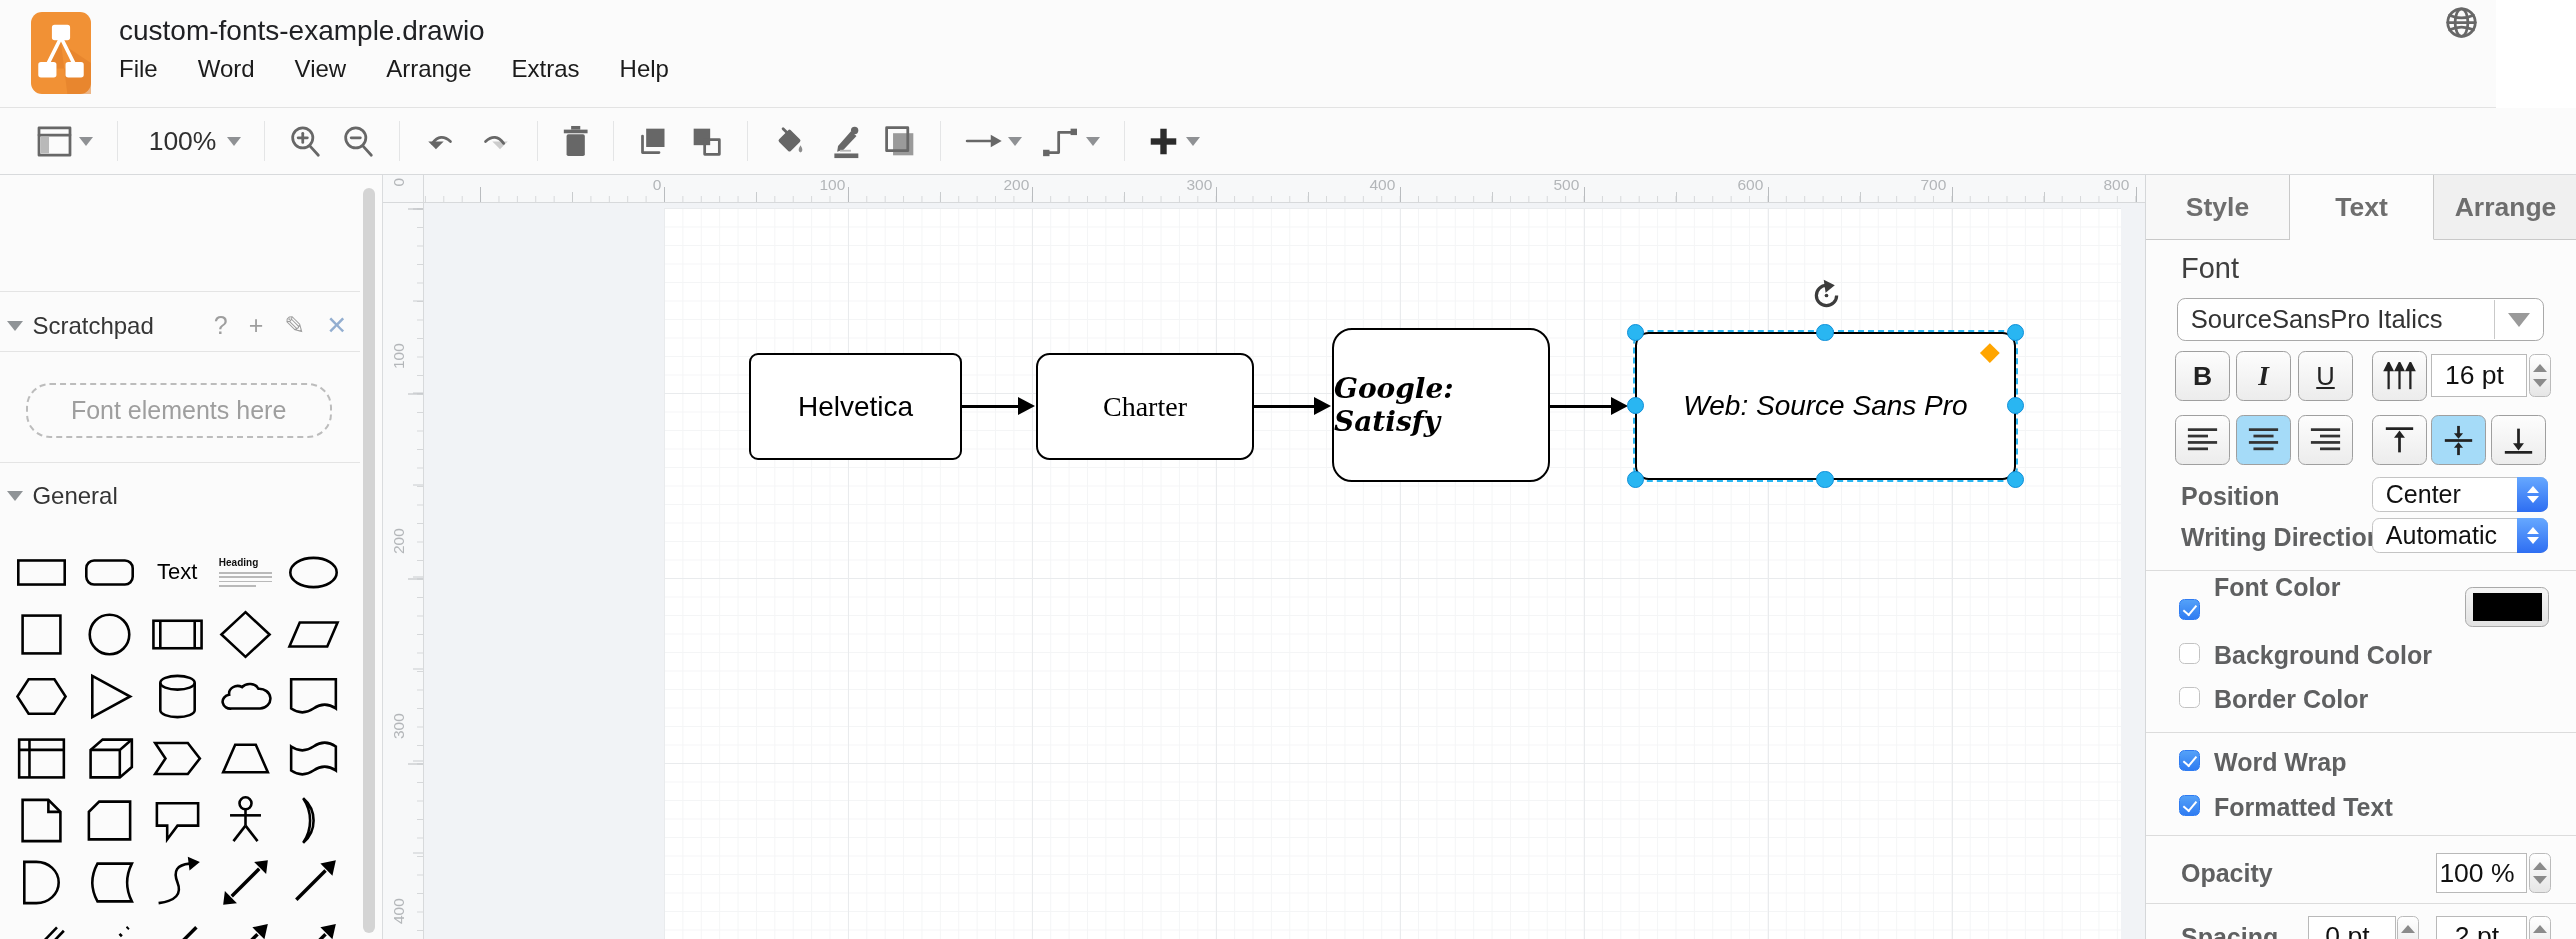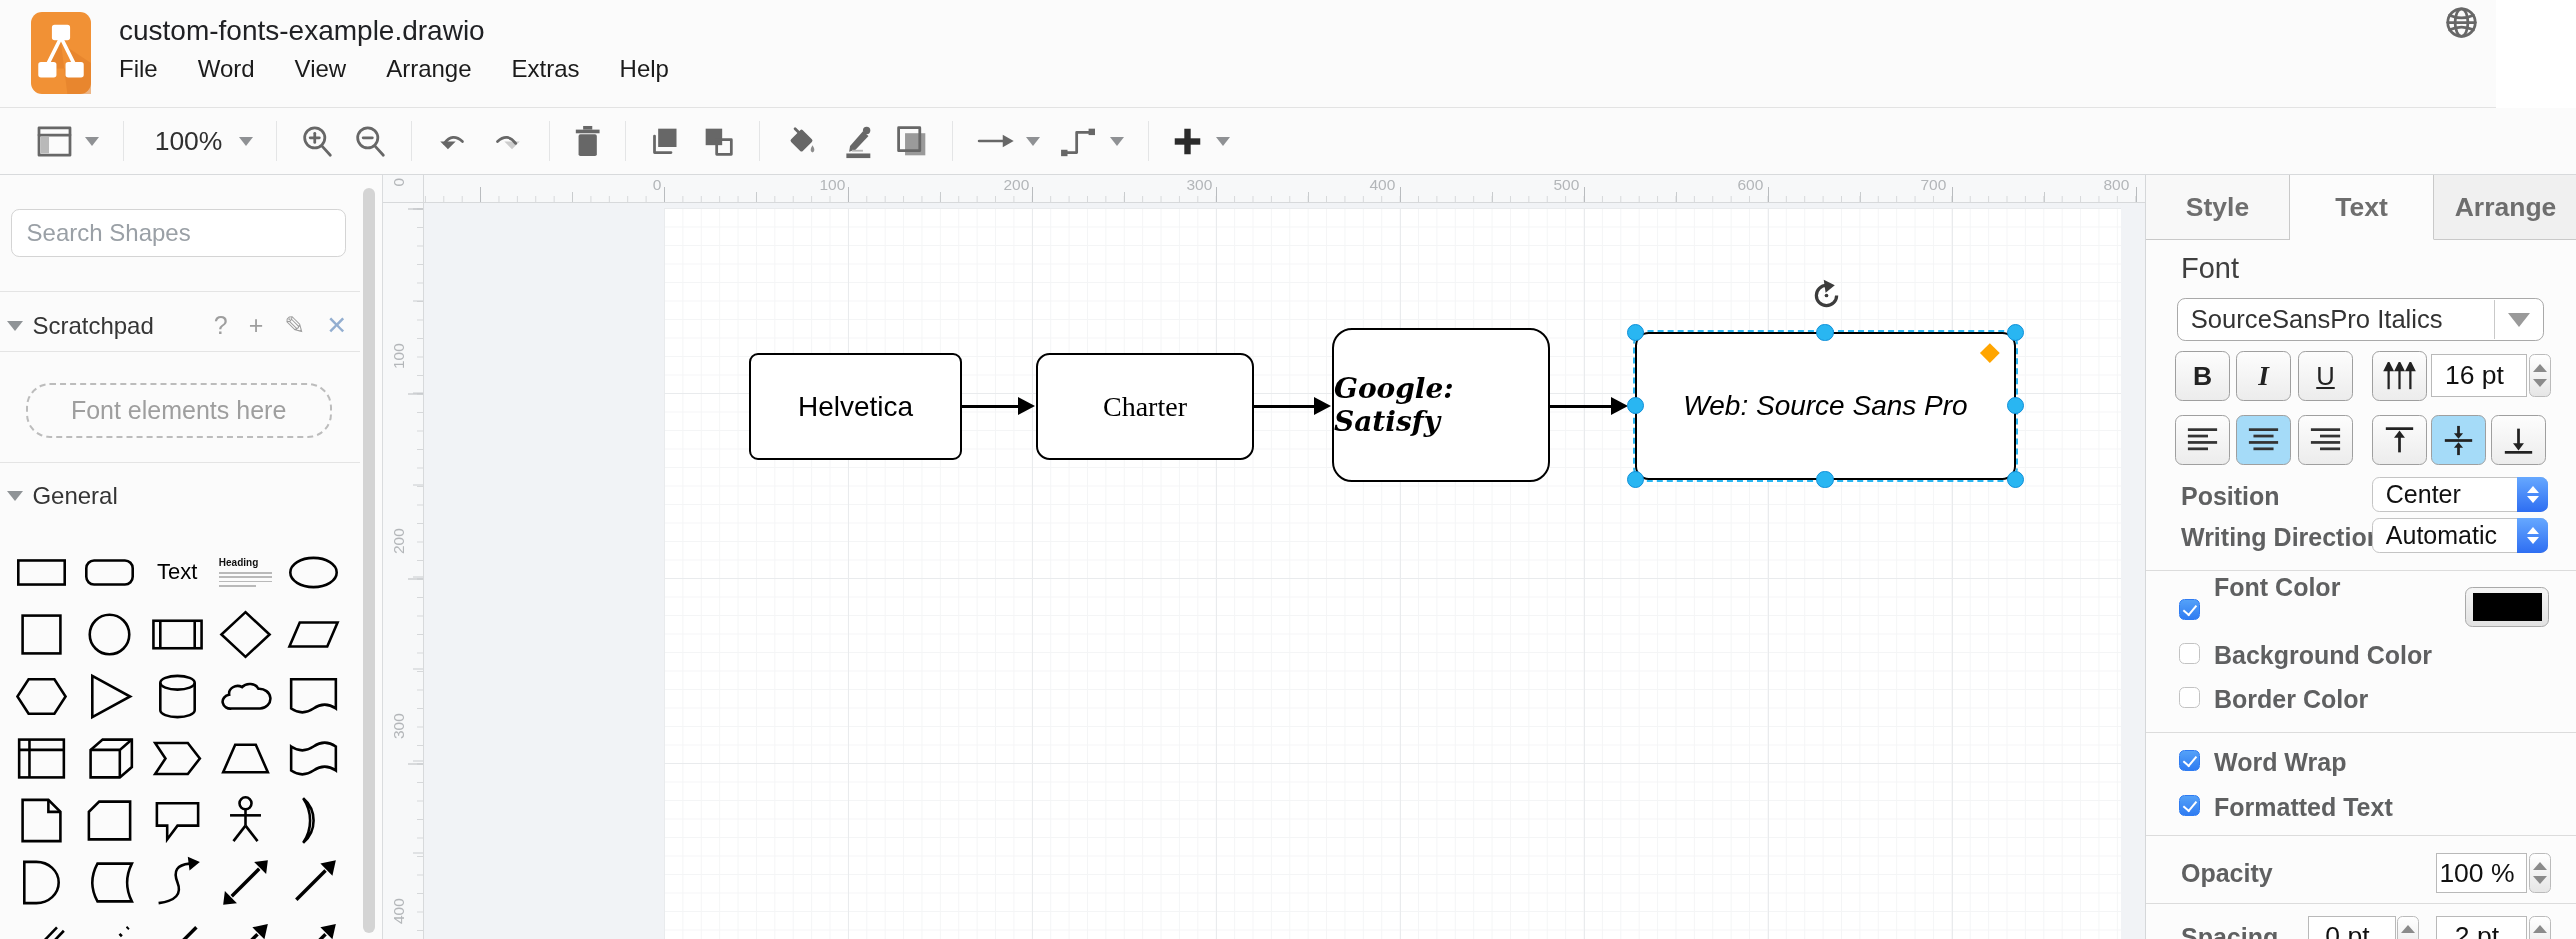--- a/index.html
+++ b/index.html
@@ -12,21 +12,21 @@
   .logo { position:absolute; left:31px; top:12px; width:60px; height:82px; }
   .doc-title { position:absolute; left:119px; top:14.6px; font-size:28px; color:#202124; }
   .menubar { position:absolute; left:119px; top:55px; display:flex; gap:40px; }
   .menu-item { font-size:24px; color:#1b1b1b; cursor:default; }
   .globe { position:absolute; right:18.3px; top:5.5px; width:33px; height:33px; }
 
   
   .toolbar { position:absolute; left:0; top:108px; width:2576px; height:67px;
     background:#fbfbfb; border-bottom:0.9px solid #d8dadc;
     display:flex; align-items:center; padding-left:27.4px; }
-  .tb-btn { display:flex; align-items:center; gap:9px; margin:0 10px; }
+  .tb-btn { display:flex; align-items:center; gap:3px; margin:0 10px; }
   .tb-sep { width:0.9px; height:40px; background:#e4e5e6; margin:0 13.7px; }
   .caret { width:0; height:0; border-left:7.3px solid transparent; border-right:7.3px solid transparent;
     border-top:9.1px solid #8f9194; margin-left:3.7px; }
   .zoom-label { font-size:26.5px; color:#2f2f2f; margin:0 3.7px 0 7.3px; }
   .tb-right { position:absolute; right:16.5px; top:108px; height:67px; display:flex; align-items:center; gap:27.4px; }
   .tb-icon { display:block; }
 
   
   .main { position:absolute; left:0; top:175px; width:2576px; height:765px; }
 
@@ -320,27 +320,20 @@
     <svg width="33" height="31" viewBox="0 0 36 34">
       <path d="M5 16 L18 5 L31 16" class="icon-stroke" stroke-width="5"></path>
       <path d="M5 29 L18 18 L31 29" class="icon-stroke" stroke-width="5"></path>
     </svg>
   </div>
 </div>
 
 <div class="main">
 
   <div class="sidebar">
-    <div class="search-box">
-      <input type="text" placeholder="Search Shapes" style="">
-      <svg class="search-glass" width="27.4" height="27.4" viewBox="0 0 30 30">
-        <circle cx="13" cy="12" r="9" stroke="#8a8f94" fill="none" stroke-width="3.5"></circle>
-        <line x1="20" y1="19" x2="28" y2="27" stroke="#8a8f94" stroke-width="4"></line>
-      </svg>
-    </div>
     <div class="sb-divider" style="top:116px"></div>
 
     <div class="section-head" style="top:132px">
       <i class="disclosure"></i>
       <span class="section-title">Scratchpad</span>
       <div class="sp-icons">
         <span class="sp-icon">?</span>
         <span class="sp-icon">+</span>
         <span class="sp-icon">✎</span>
         <span class="sp-icon sp-close">✕</span>

